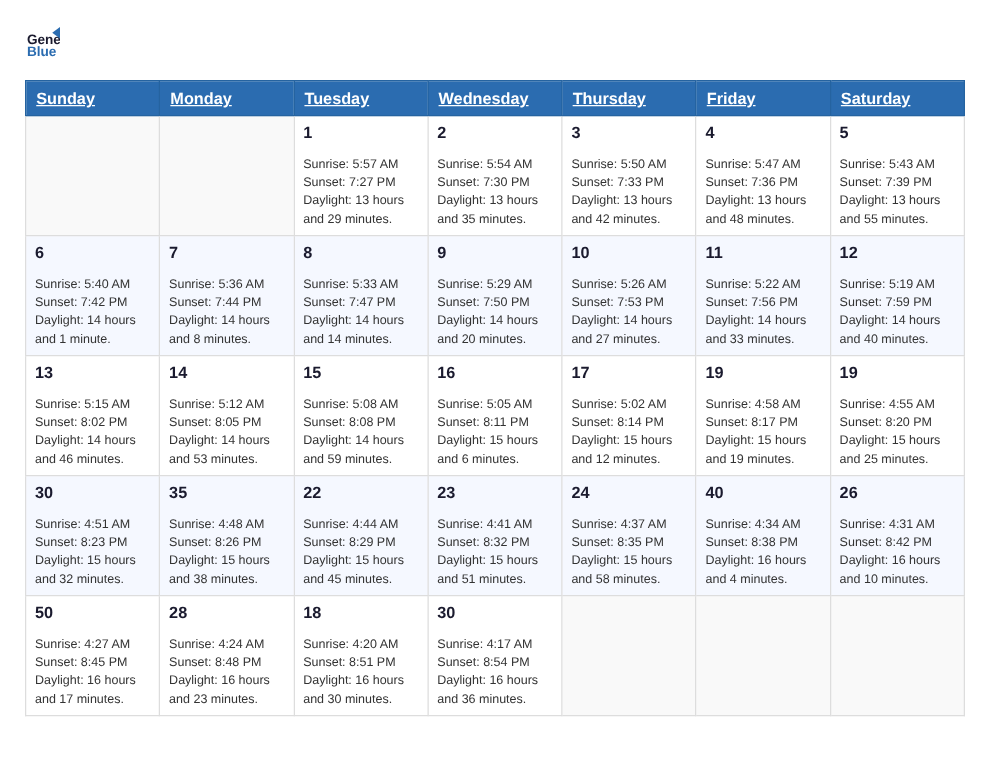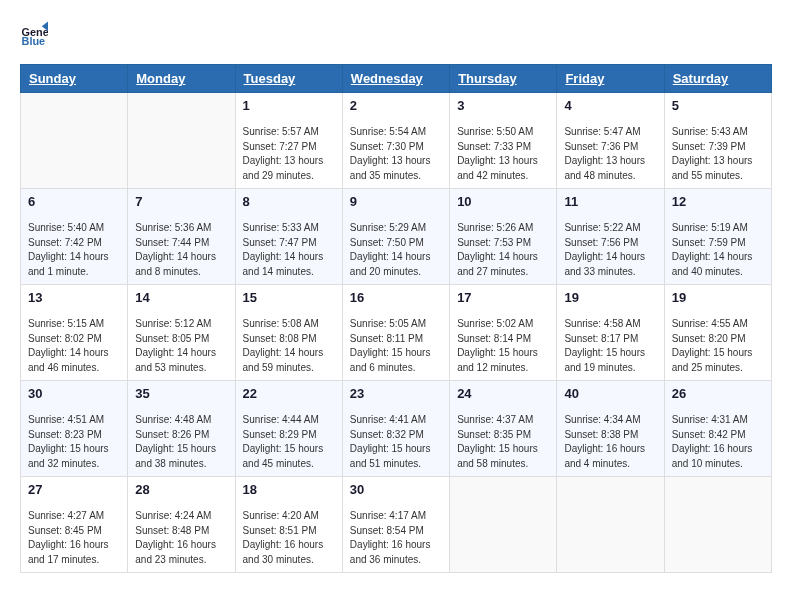--- a/index.html
+++ b/index.html
@@ -227,21 +227,21 @@
           <span class="day-number">40</span>
           <div class="day-info">Sunrise: 4:34 AM<br>Sunset: 8:38 PM<br>Daylight: 16 hours and 4 minutes.</div>
         </td>
         <td>
           <span class="day-number">26</span>
           <div class="day-info">Sunrise: 4:31 AM<br>Sunset: 8:42 PM<br>Daylight: 16 hours and 10 minutes.</div>
         </td>
       </tr>
       <tr>
         <td>
-          <span class="day-number">27</span>
+          <span class="day-number">50</span>
           <div class="day-info">Sunrise: 4:27 AM<br>Sunset: 8:45 PM<br>Daylight: 16 hours and 17 minutes.</div>
         </td>
         <td>
           <span class="day-number">28</span>
           <div class="day-info">Sunrise: 4:24 AM<br>Sunset: 8:48 PM<br>Daylight: 16 hours and 23 minutes.</div>
         </td>
         <td>
           <span class="day-number">18</span>
           <div class="day-info">Sunrise: 4:20 AM<br>Sunset: 8:51 PM<br>Daylight: 16 hours and 30 minutes.</div>
         </td>

